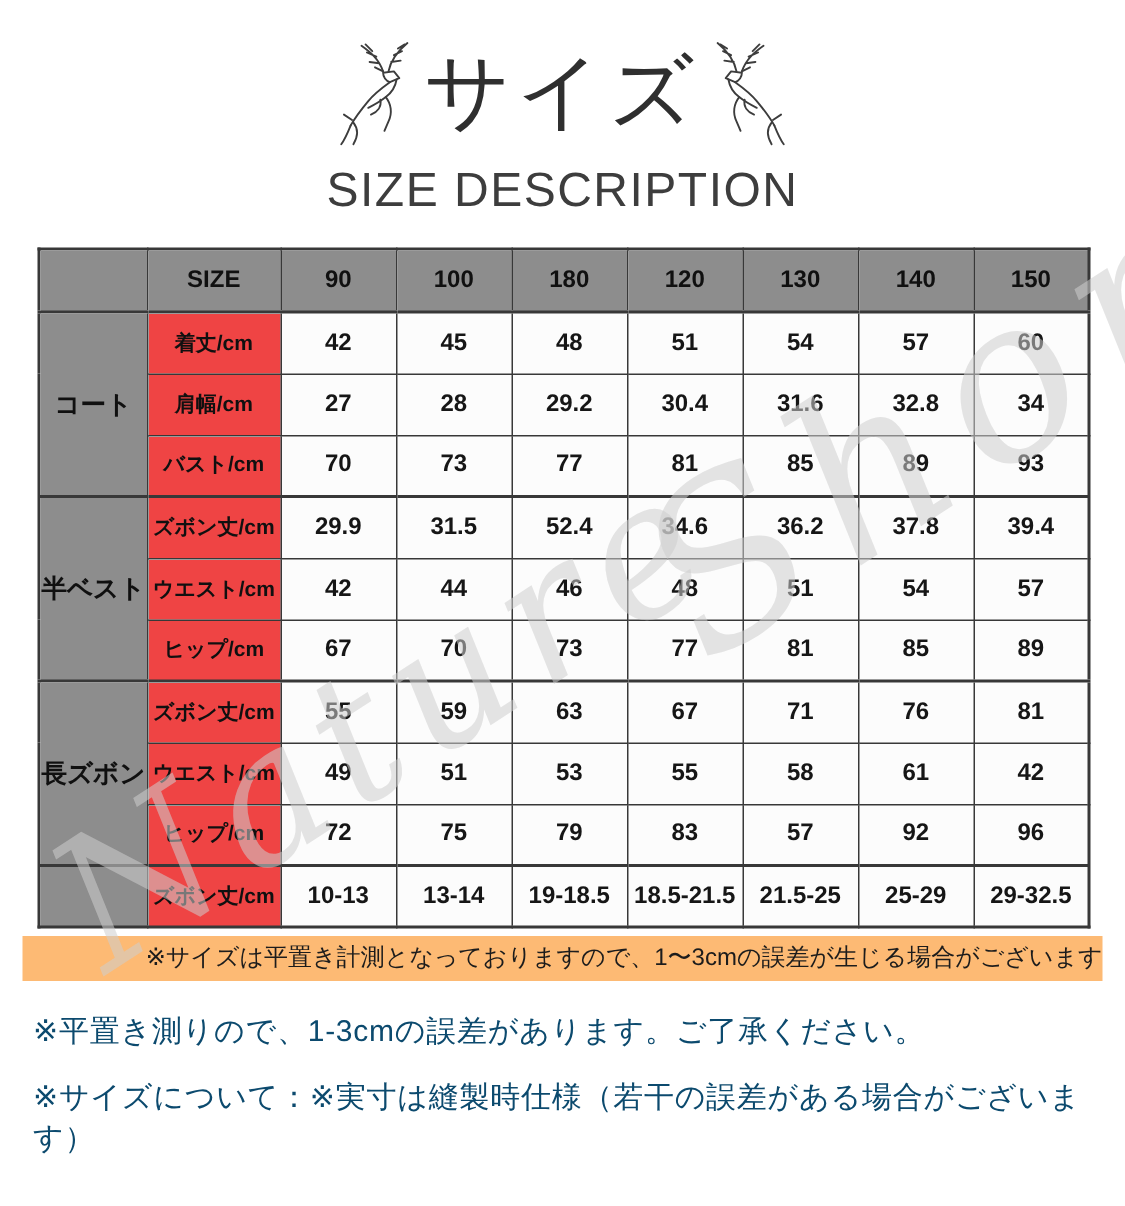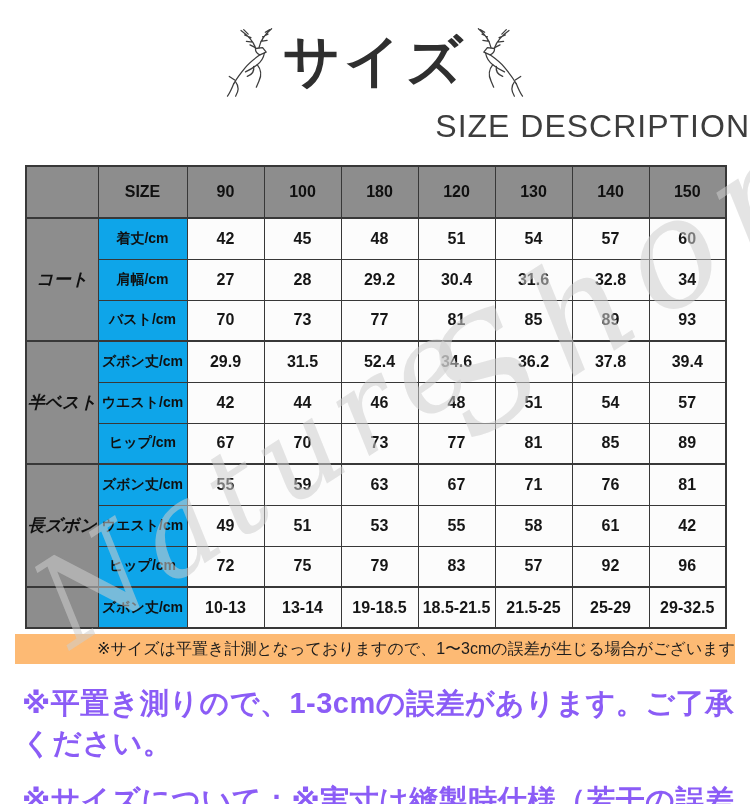--- a/index.html
+++ b/index.html
@@ -8,48 +8,48 @@
     width: 750px; height: 804px;
     font-family: "Liberation Sans", "DejaVu Sans", sans-serif;
     color: #111;
     overflow: hidden;
   }
   .stage { position: relative; width: 750px; height: 804px; background:#fff; }
 
   
   .hdr { padding-top: 18px; }
   .title-row { display: flex; justify-content: center; align-items: center; gap: 2px; height: 88px; }
-  .title-jp { font-size: 56px; font-weight: 700; color: #2f2f2f; letter-spacing: 4px; margin: 0 4px; }
+  .title-jp { font-size: 56px; font-weight: 400; color: #2f2f2f; letter-spacing: 4px; margin: 0 4px; }
   .deer { width: 54px; height: 80px; flex: 0 0 auto; }
   .deer svg { width: 100%; height: 100%; stroke: #3d3d3d; fill: none; stroke-width: 1.4; stroke-linecap: round; stroke-linejoin: round; }
   .deer.flip svg { transform: scaleX(-1); }
-  .subtitle { text-align: right; font-size: 32px; color: #3d3d3d; letter-spacing: 1px; margin-top: 2px; }
+  .subtitle { text-align: center; font-size: 32px; color: #3d3d3d; letter-spacing: 1px; margin-top: 2px; }
 
   
   .table-wrap { margin: 20px 25px 0 25px; }
   table { border-collapse: collapse; table-layout: fixed; width: 700px; border: 2px solid #383838; }
   td, th { border: 1px solid #383838; text-align: center; vertical-align: middle; overflow: hidden; }
-  tr.hrow td, tr.hrow th { height: 52px; }
+  tr.hrow td, tr.hrow th { height: 42px; }
   tr.drow td { height: 41px; }
-  .c-group { background: #8d8d8d; font-size: 17px; font-weight: bold; color: #101010; font-style: italic; }
-  .c-label { background: #0ea5e9; font-size: 14px; font-weight: bold; color: #101010; }
+  .c-group { background: #8d8d8d; font-size: 17px; font-weight: bold; color: #101010; }
+  .c-label { background: #ef4444; font-size: 14px; font-weight: bold; color: #101010; }
   .c-size  { background: #8d8d8d; font-size: 16px; font-weight: bold; color: #101010; }
   .c-val   { background: #fcfcfc; font-size: 16px; font-weight: bold; color: #161616; }
   tr.gsep td { border-top-width: 2px; }
 
   
   .note-band {
     margin: 5px 15px 0 15px; height: 30px; line-height: 30px;
     background: #fdba74; text-align: right;
     font-size: 16px; color: #1c1c1c; font-weight: 500;
   }
 
   
   .notes { padding: 20px 0 0 22px; }
-  .notes p { font-size: 29px; color: #8b5cf6; margin-bottom: 17px; letter-spacing: 0.5px; font-weight: bold; }
+  .notes p { font-size: 20px; color: #0c4a6e; margin-bottom: 17px; letter-spacing: 0.5px; }
 
   
   .watermarks { position: absolute; inset: 0; pointer-events: none; z-index: 5; }
   .wm {
     position: absolute;
     font-family: "DejaVu Serif", "Liberation Serif", serif;
     font-style: italic;
     color: rgba(205,205,205,0.55);
     white-space: nowrap;
   }

